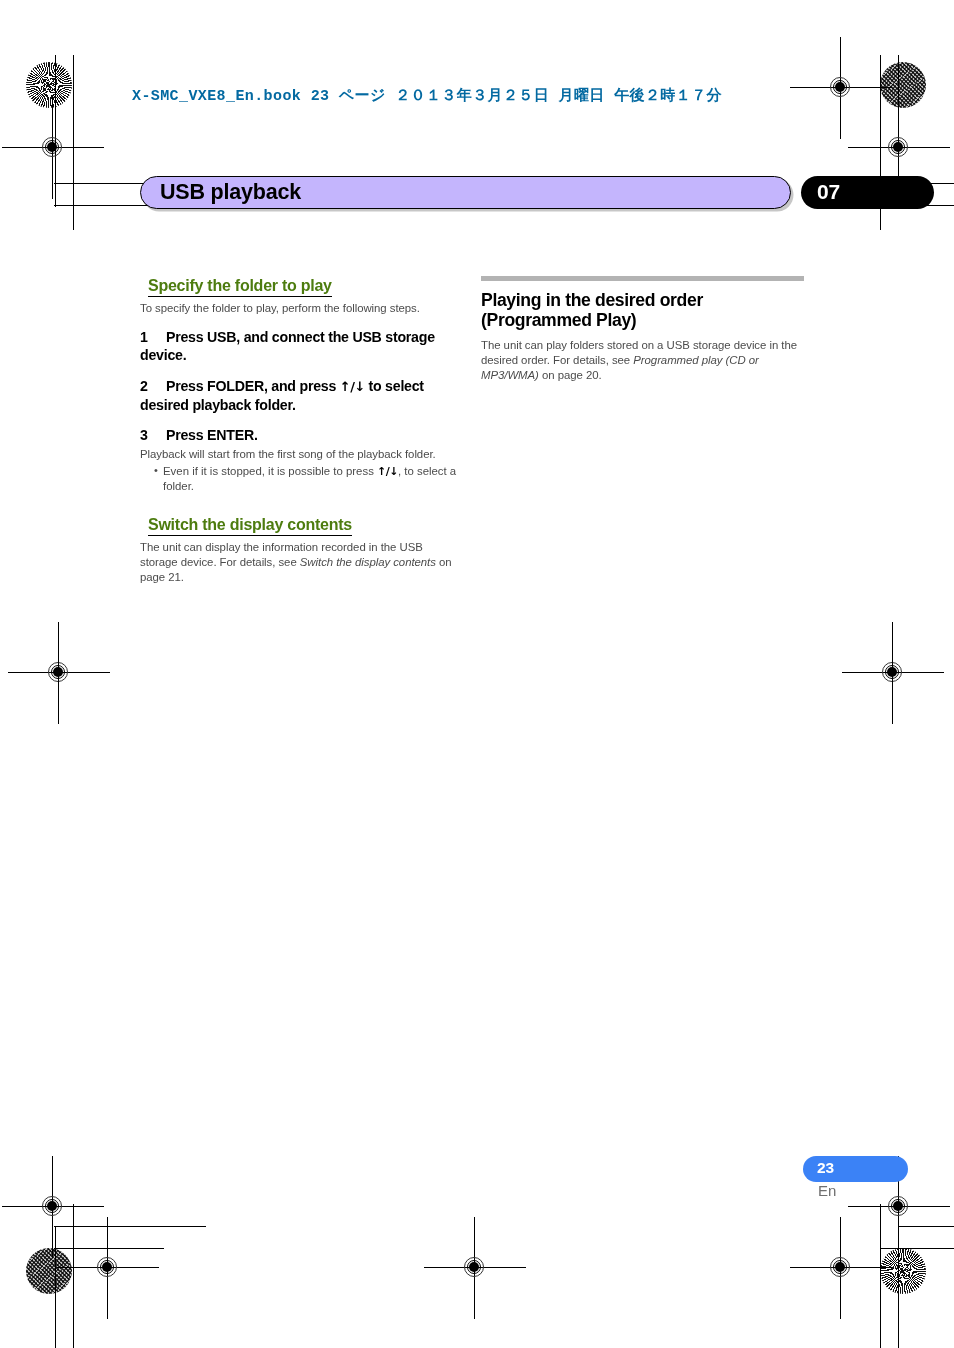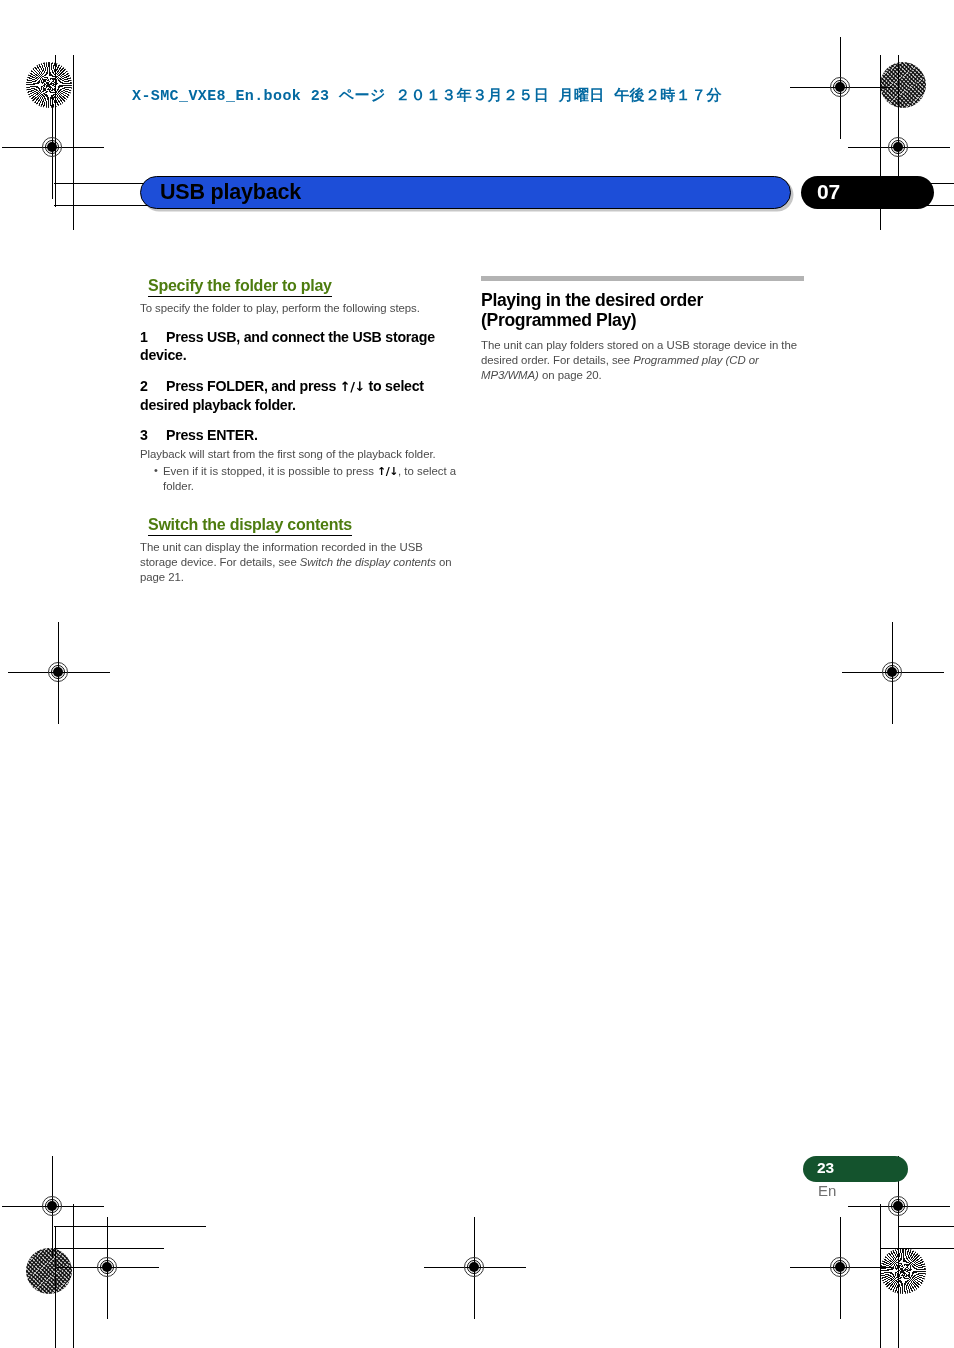--- a/index.html
+++ b/index.html
@@ -104,21 +104,21 @@
   
   .title-bar {
     position: absolute;
     left: 140px;
     top: 176px;
     width: 651px;
     height: 33px;
     border: 1.3px solid #000;
     border-radius: 17px;
     box-sizing: border-box;
-    background: #1d4ed8;
+    background: #c4b5fd;
     box-shadow: 2.5px 2.5px 0 rgba(0,0,0,0.22);
   }
   .title-bar .txt {
     position: absolute;
     left: 19px;
     top: 50%;
     transform: translateY(-52%);
     font-size: 21.5px;
     font-weight: bold;
     letter-spacing: -0.2px;
@@ -240,21 +240,21 @@
 
   .block-gap { height: 21px; }
 
   
   .page-badge {
     position: absolute;
     left: 803px;
     top: 1156px;
     width: 105px;
     height: 26px;
-    background: #14532d;
+    background: #3b82f6;
     border-radius: 13px;
   }
   .page-badge .pn {
     position: absolute;
     left: 14px;
     top: 50%;
     transform: translateY(-54%);
     color: #fff;
     font-size: 15.5px;
     font-weight: bold;

